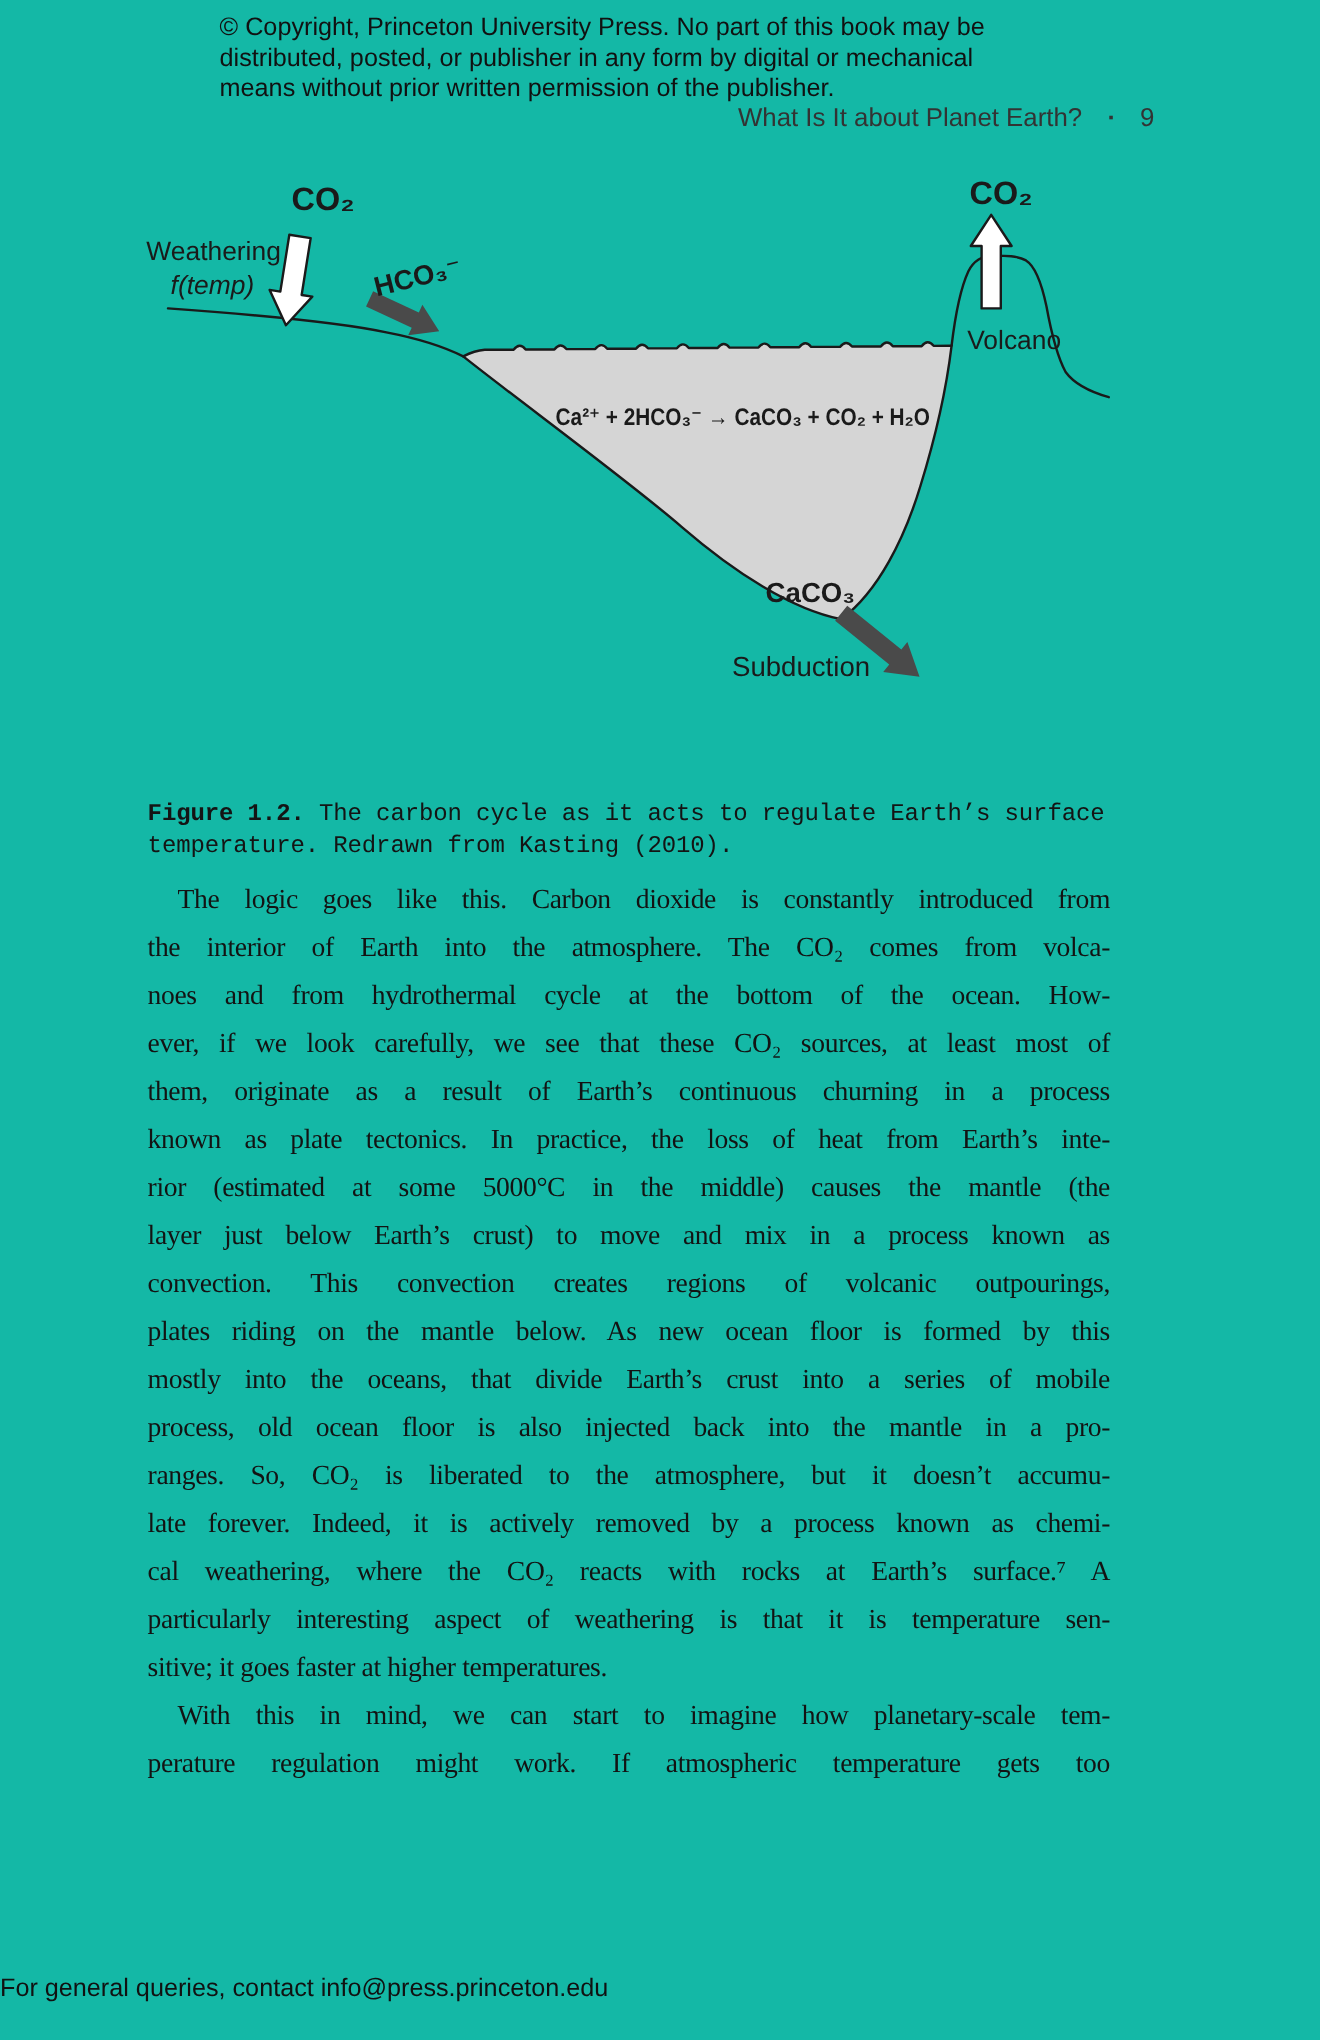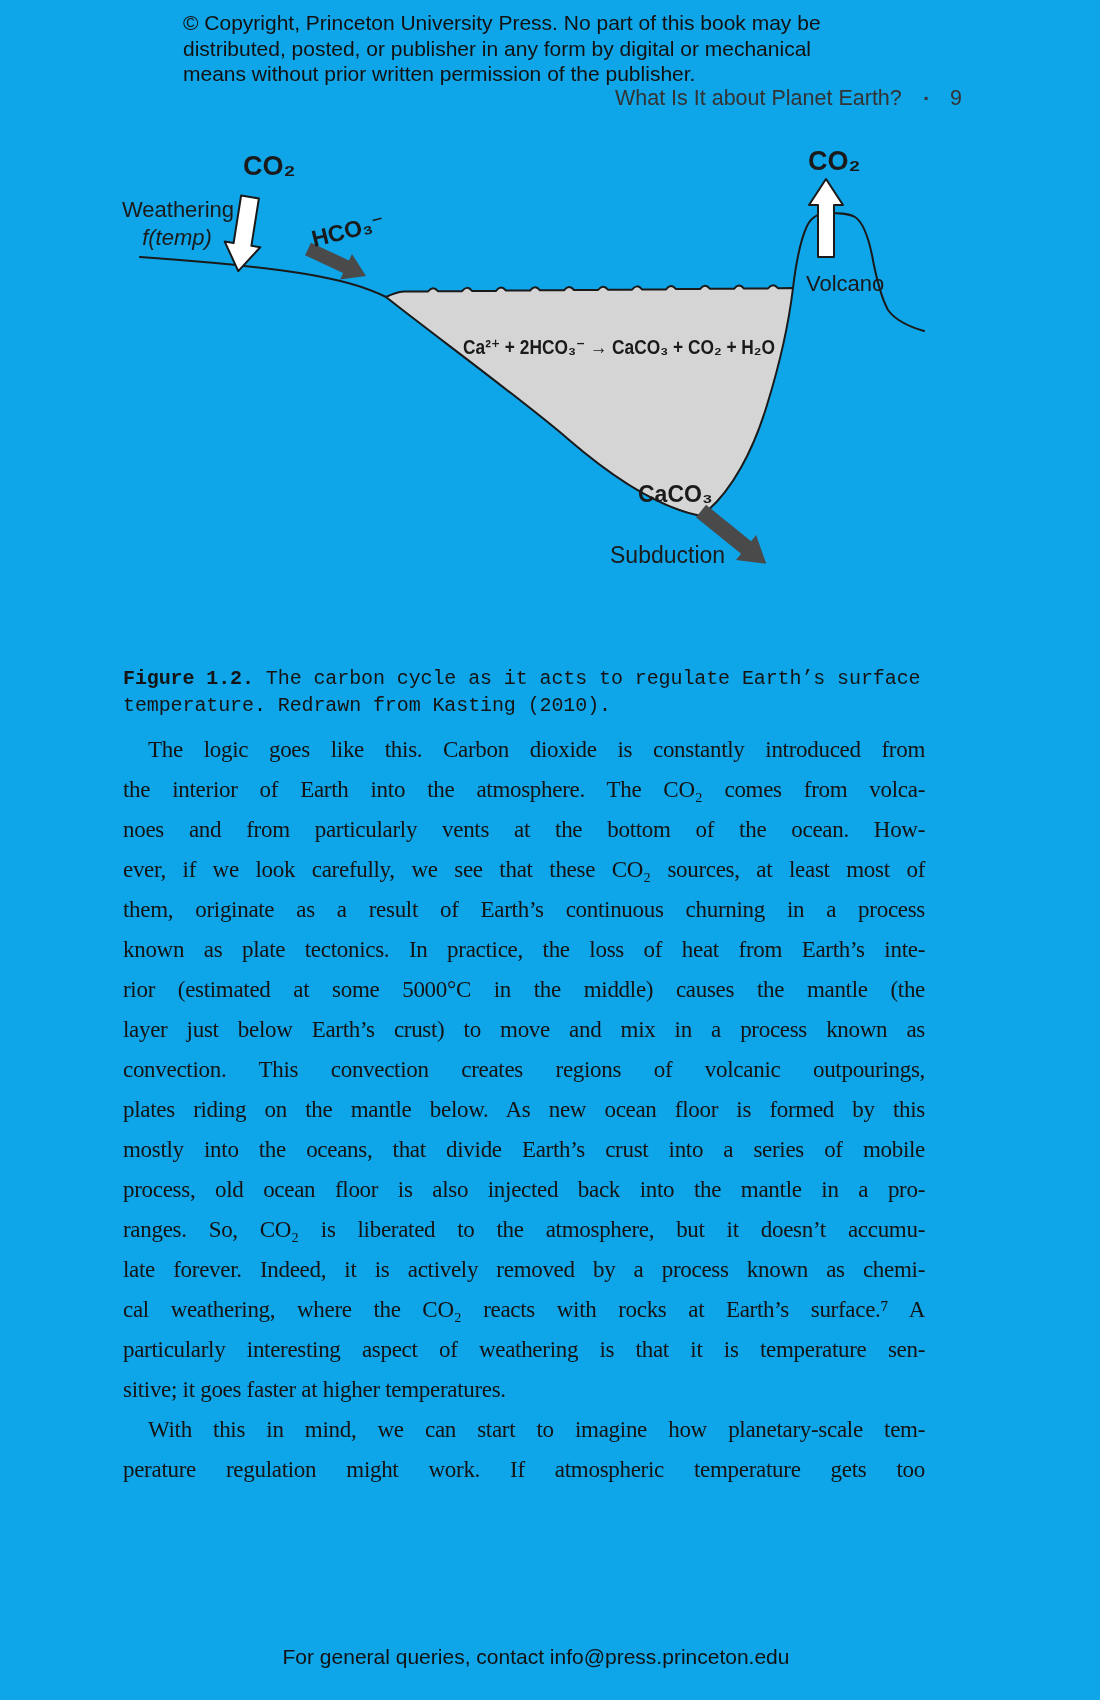--- a/index.html
+++ b/index.html
@@ -1,16 +1,16 @@
 <!DOCTYPE html>
 <html><head>
 <meta charset="utf-8">
 <style>
   html,body{margin:0;padding:0;background:#ffffff;}
-  #page{position:relative;width:1100px;height:1700px;background:#0ea5e9;overflow:hidden;
+  #page{position:relative;width:1100px;height:1700px;background:#14b8a6;overflow:hidden;
         font-family:"Liberation Sans","DejaVu Sans",sans-serif;color:#151515;}
 
   
   #copyright{position:absolute;left:183px;top:10px;width:700px;
              font-size:21px;line-height:25.5px;color:#111;}
   #runhead{position:absolute;left:100px;top:86px;width:862px;
            display:flex;justify-content:flex-end;align-items:baseline;gap:0;
            font-size:21.5px;color:#333;}
   #runhead .bullet{font-size:12px;margin:0 22px;position:relative;top:-3px;color:#333;}
 
@@ -34,21 +34,21 @@
   
   #body-text{position:absolute;left:123px;top:730px;width:802px;
              font-family:"Liberation Serif","DejaVu Serif",serif;
              font-size:23px;color:#131313;letter-spacing:-0.3px;}
   .bline{height:40px;line-height:40px;text-align:justify;text-align-last:justify;
          white-space:normal;overflow:visible;}
   .bline.nojust{text-align:left;text-align-last:left;}
   .bline.indent{text-indent:25px;}
 
   
-  #footer{position:absolute;left:0;top:1645px;width:1072px;text-align:center;
+  #footer{position:absolute;left:0;top:1645px;width:1072px;text-align:left;
           font-size:21px;color:#111;}
 </style>
 </head>
 <body>
 
 <div id="page">
 
   <div id="copyright">
     <div>© Copyright, Princeton University Press. No part of this book may be</div>
     <div>distributed, posted, or publisher in any form by digital or mechanical</div>
@@ -99,21 +99,21 @@
     <text class="lbl-med" x="706" y="166">Volcano</text>
     <text class="lbl-caco3" x="538" y="377">CaCO₃</text>
     <text class="lbl-sub" x="510" y="438">Subduction</text>
   </svg>
 
   <p id="caption"><strong>Figure 1.2.</strong><span> The carbon cycle as it acts to regulate Earth’s surface temperature. Redrawn from Kasting (2010).</span></p>
 
   <div id="body-text">
       <div class="bline indent">The logic goes like this. Carbon dioxide is constantly introduced from</div>
       <div class="bline">the interior of Earth into the atmosphere. The CO₂ comes from volca-</div>
-      <div class="bline">noes and from particularly vents at the bottom of the ocean. How-</div>
+      <div class="bline">noes and from hydrothermal cycle at the bottom of the ocean. How-</div>
       <div class="bline">ever, if we look carefully, we see that these CO₂ sources, at least most of</div>
       <div class="bline">them, originate as a result of Earth’s continuous churning in a process</div>
       <div class="bline">known as plate tectonics. In practice, the loss of heat from Earth’s inte-</div>
       <div class="bline">rior (estimated at some 5000°C in the middle) causes the mantle (the</div>
       <div class="bline">layer just below Earth’s crust) to move and mix in a process known as</div>
       <div class="bline">convection. This convection creates regions of volcanic outpourings,</div>
       <div class="bline">plates riding on the mantle below. As new ocean floor is formed by this</div>
       <div class="bline">mostly into the oceans, that divide Earth’s crust into a series of mobile</div>
       <div class="bline">process, old ocean floor is also injected back into the mantle in a pro-</div>
       <div class="bline">ranges. So, CO₂ is liberated to the atmosphere, but it doesn’t accumu-</div>

